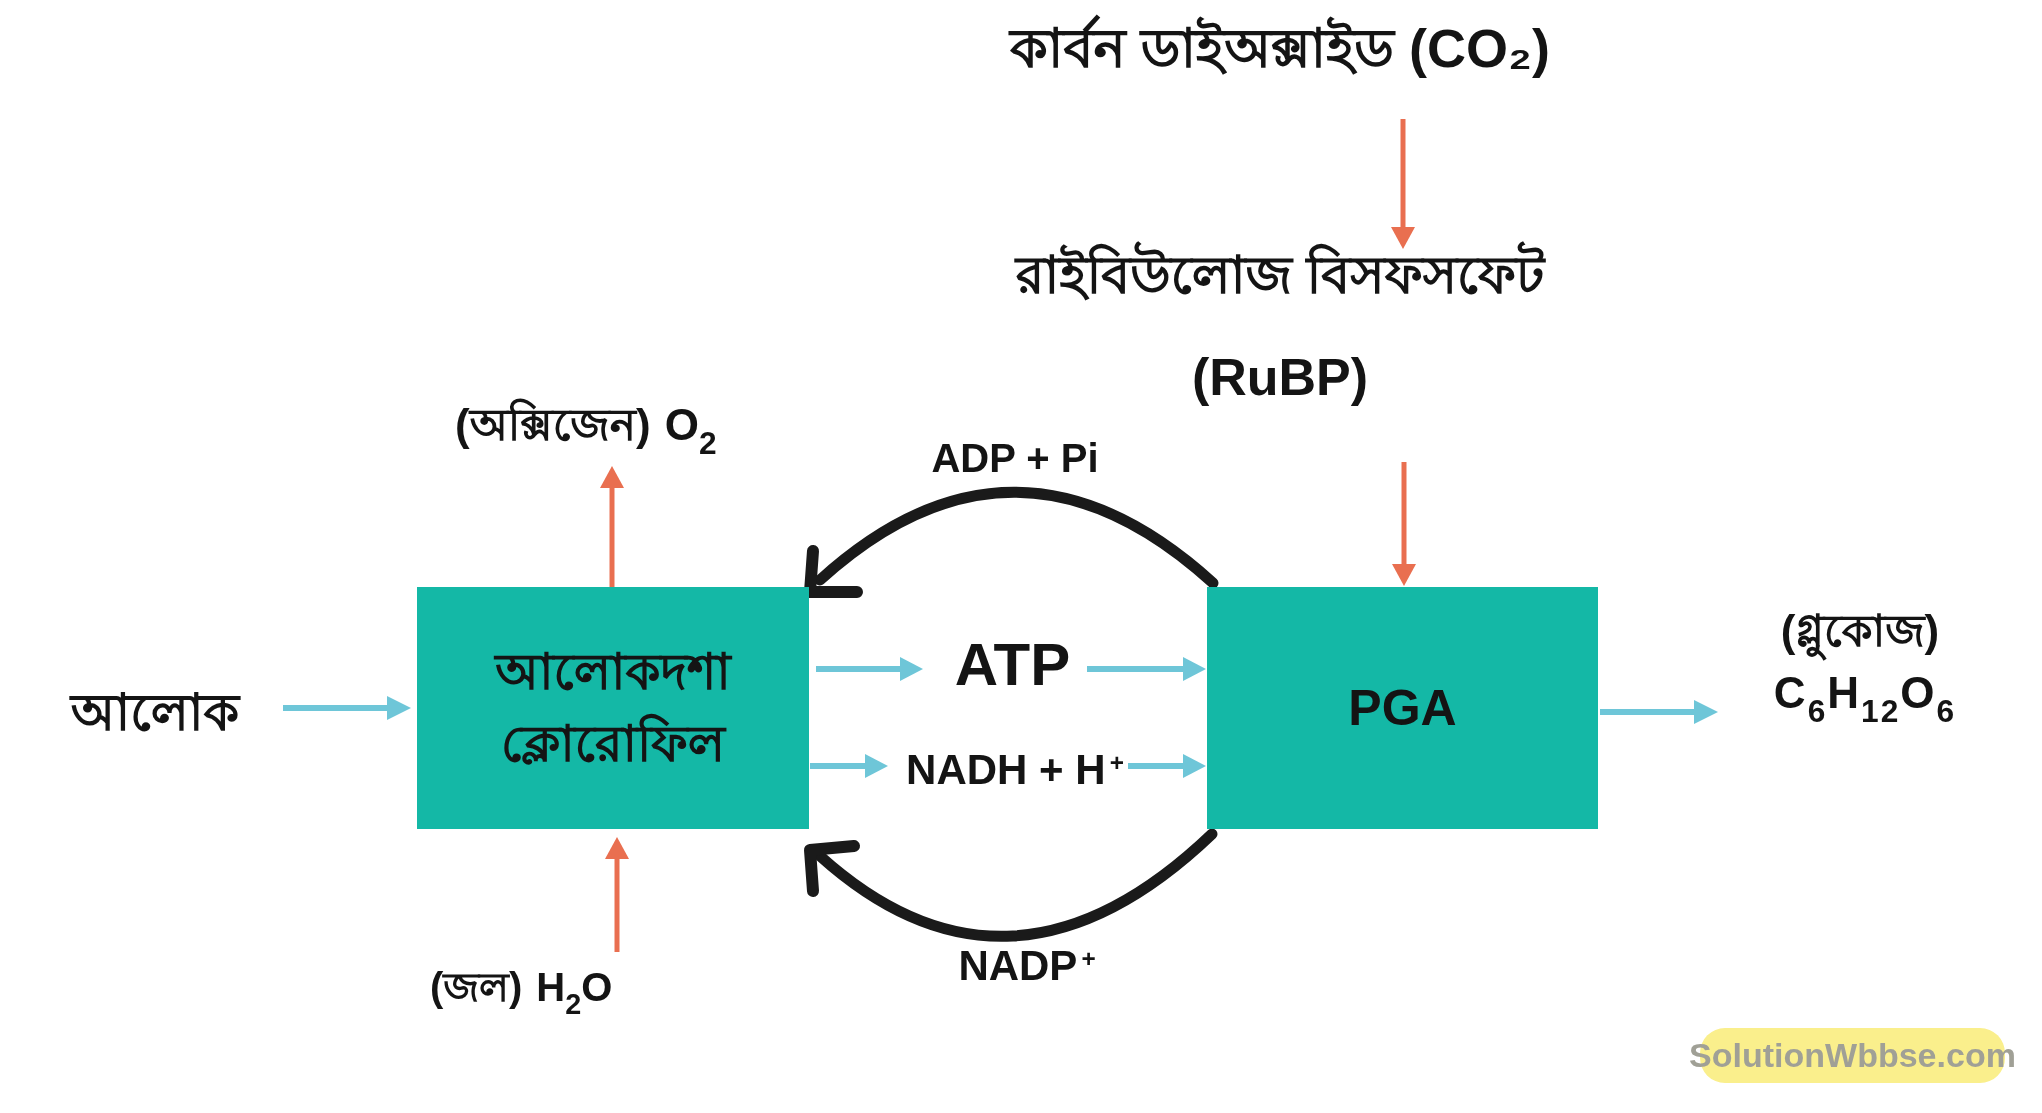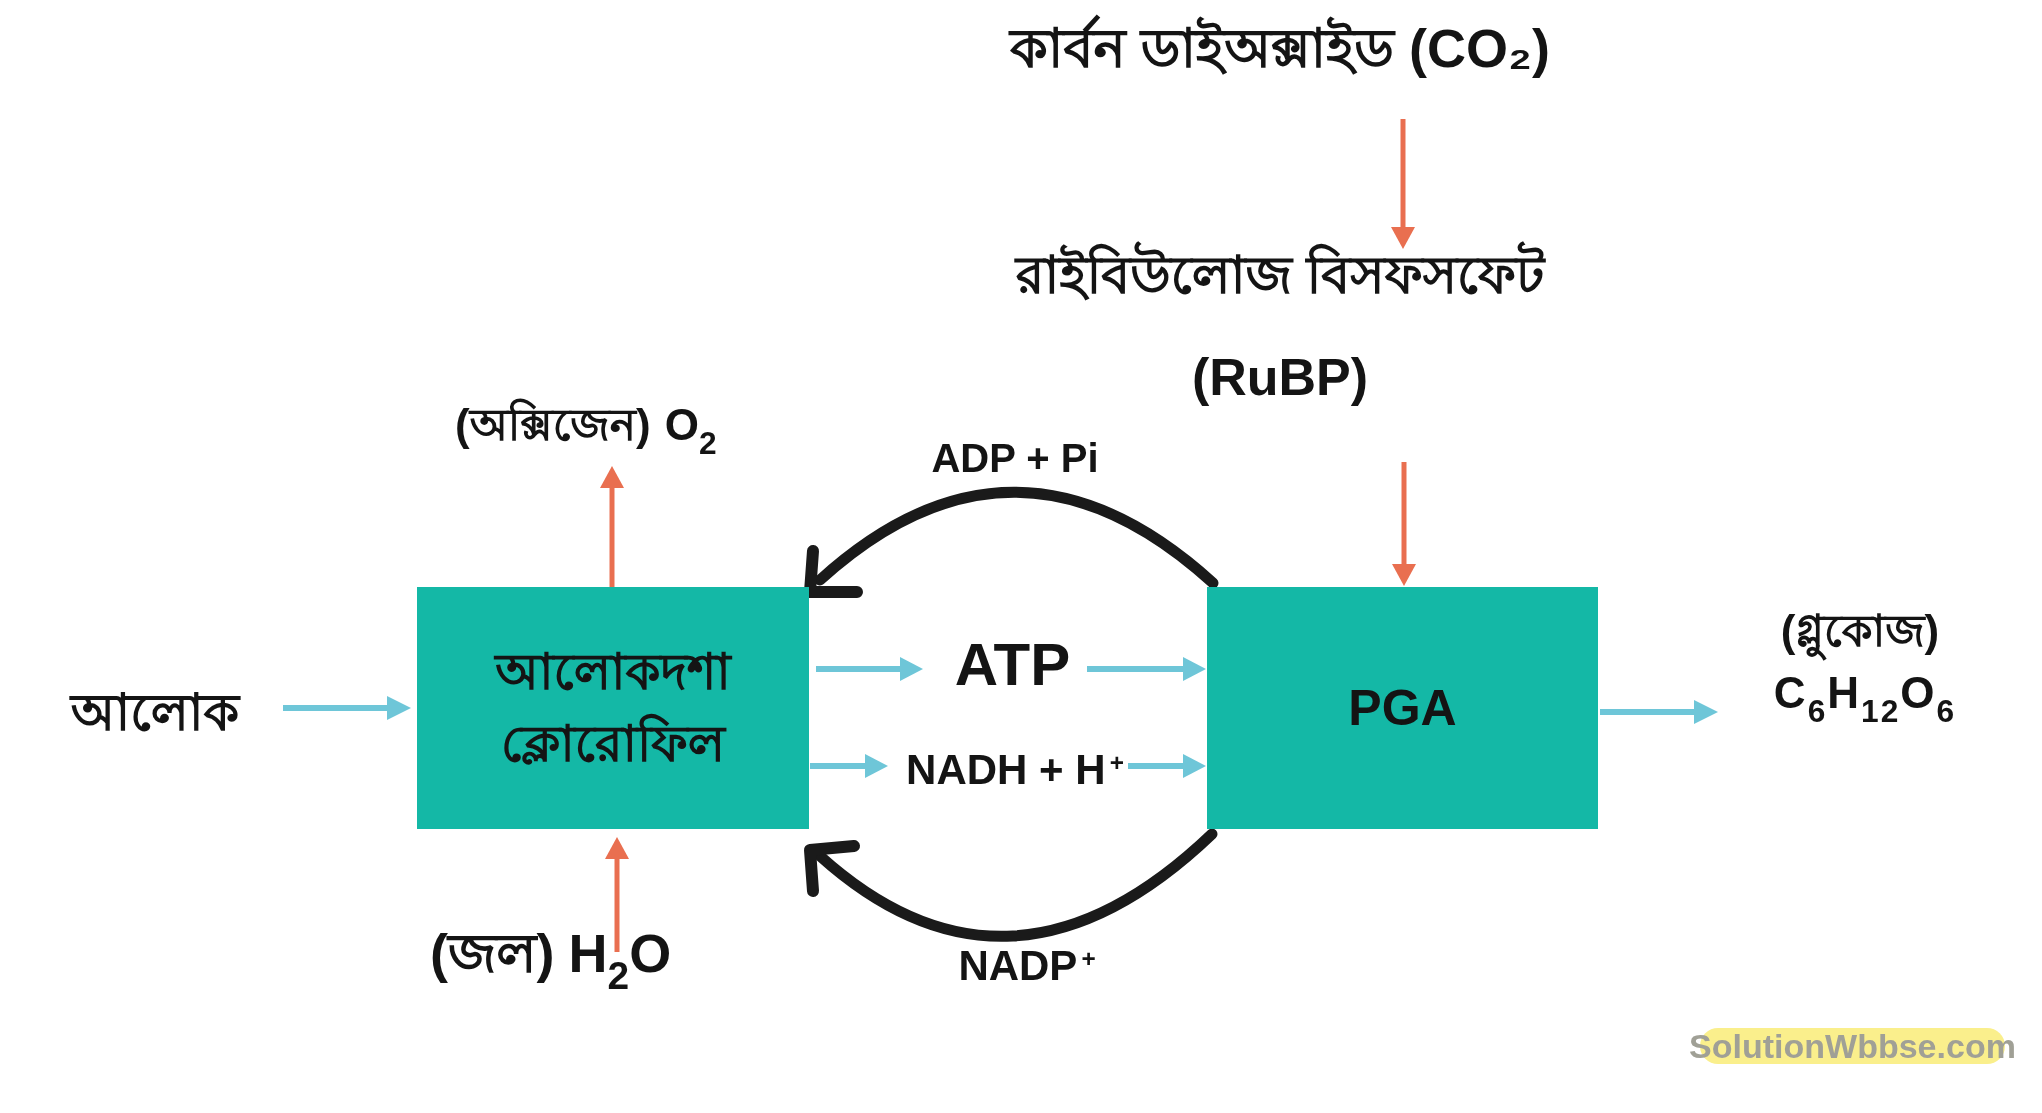--- a/index.html
+++ b/index.html
@@ -20,32 +20,32 @@
   #rubp-line2{left:960px;top:346px;width:640px;font-size:52px;line-height:1.2;}
   .box{
     background:#14b8a6;
     display:flex;flex-direction:column;justify-content:center;align-items:center;
     row-gap:16px;font-size:50px;font-weight:bold;line-height:1.12;
   }
   #light-box{left:417px;top:587px;width:392px;height:242px;}
   #dark-box{left:1207px;top:587px;width:391px;height:242px;}
   #alok-label{left:30px;top:674px;width:250px;font-size:51px;}
   #o2-label{left:455px;top:392px;width:340px;font-size:44px;white-space:nowrap;}
-  #h2o-label{left:430px;top:912px;width:280px;font-size:54px;white-space:nowrap;}
+  #h2o-label{left:430px;top:956px;width:280px;font-size:40px;white-space:nowrap;}
   #adp-label{left:900px;top:436px;width:230px;font-size:40px;white-space:nowrap;}
   #atp-label{left:925px;top:630px;width:175px;font-size:60px;}
   #nadh-label{left:880px;top:746px;width:270px;font-size:42px;white-space:nowrap;}
   #nadp-label{left:927px;top:942px;width:200px;font-size:42px;white-space:nowrap;}
   #glucose-name{left:1730px;top:598px;width:260px;font-size:44px;white-space:nowrap;}
   #glucose-formula{left:1725px;top:668px;width:280px;font-size:44px;white-space:nowrap;letter-spacing:2px;}
   sub.big{font-size:0.72em;vertical-align:-0.45em;line-height:0;}
   sup.plus{font-size:0.58em;vertical-align:0.55em;line-height:0;margin-left:4px;}
   .gap{display:inline-block;width:14px;}
   #watermark{
-    left:1700px;top:1028px;width:305px;height:36px;
+    left:1700px;top:1028px;width:305px;height:55px;
     background:#FAEF8C;border-radius:25px;
     display:flex;align-items:center;justify-content:center;
     font-size:34px;font-weight:bold;color:#A0A096;
   }
   #arrow-layer{left:0;top:0;width:2042px;height:1113px;}
 </style>
 </head>
 <body>
 
 <svg id="arrow-layer" class="abs" viewBox="0 0 2042 1113">

